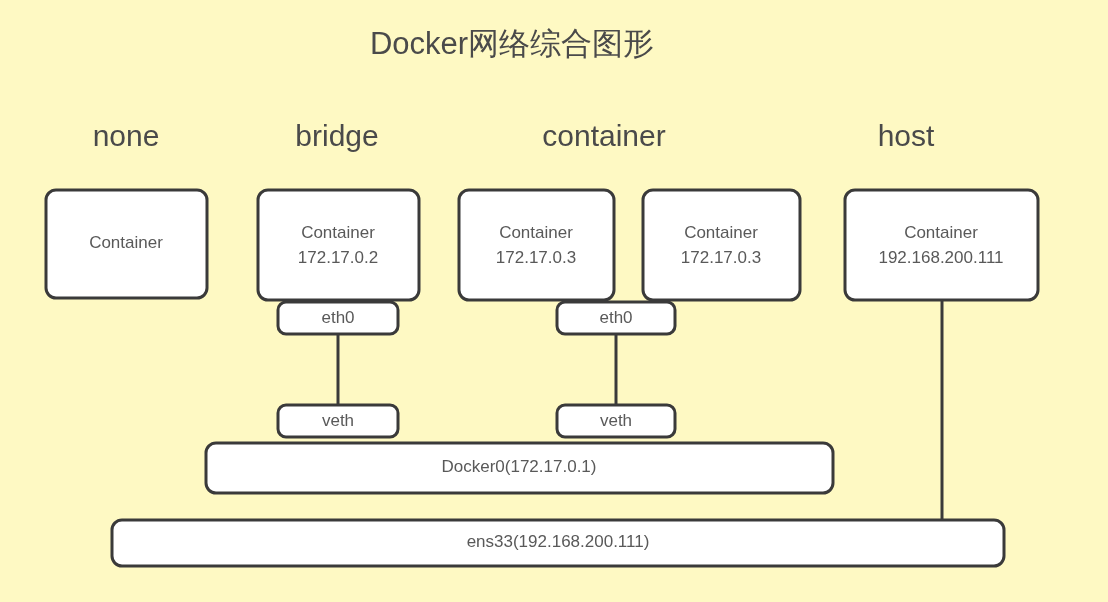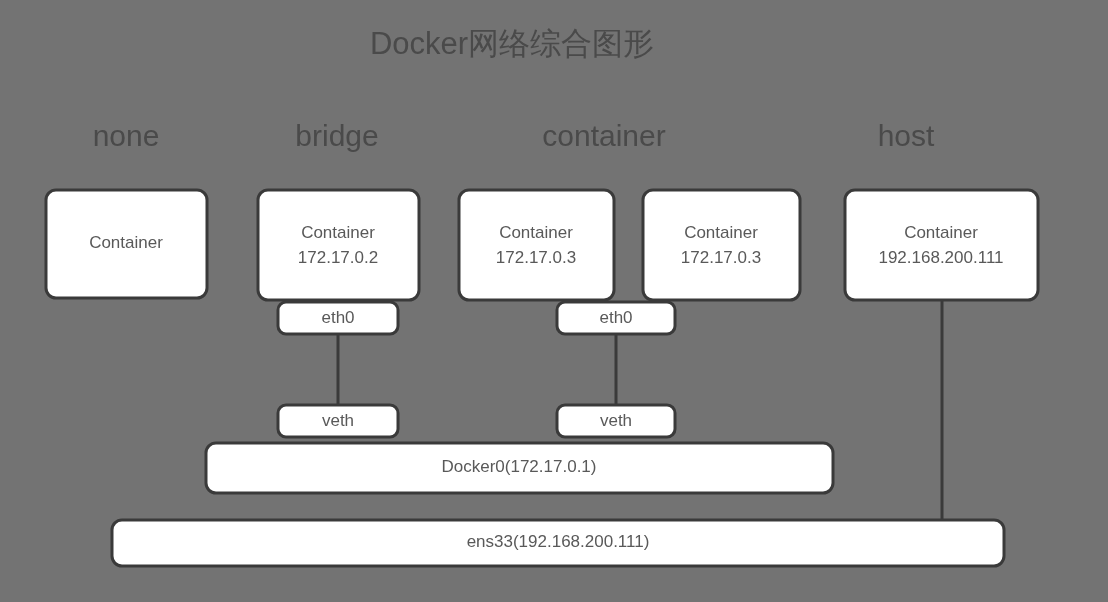--- a/index.html
+++ b/index.html
@@ -10,21 +10,21 @@
   body {
     width: 1108px;
     height: 602px;
     overflow: hidden;
     font-family: "Liberation Sans", sans-serif;
   }
   #diagram-root {
     position: relative;
     width: 1108px;
     height: 602px;
-    background: #737373;
+    background: #fef9c3;
   }
   svg#diagram {
     display: block;
     width: 1108px;
     height: 602px;
   }
   .node-box {
     fill: #ffffff;
     stroke: #3a3a3a;
     stroke-width: 3;

